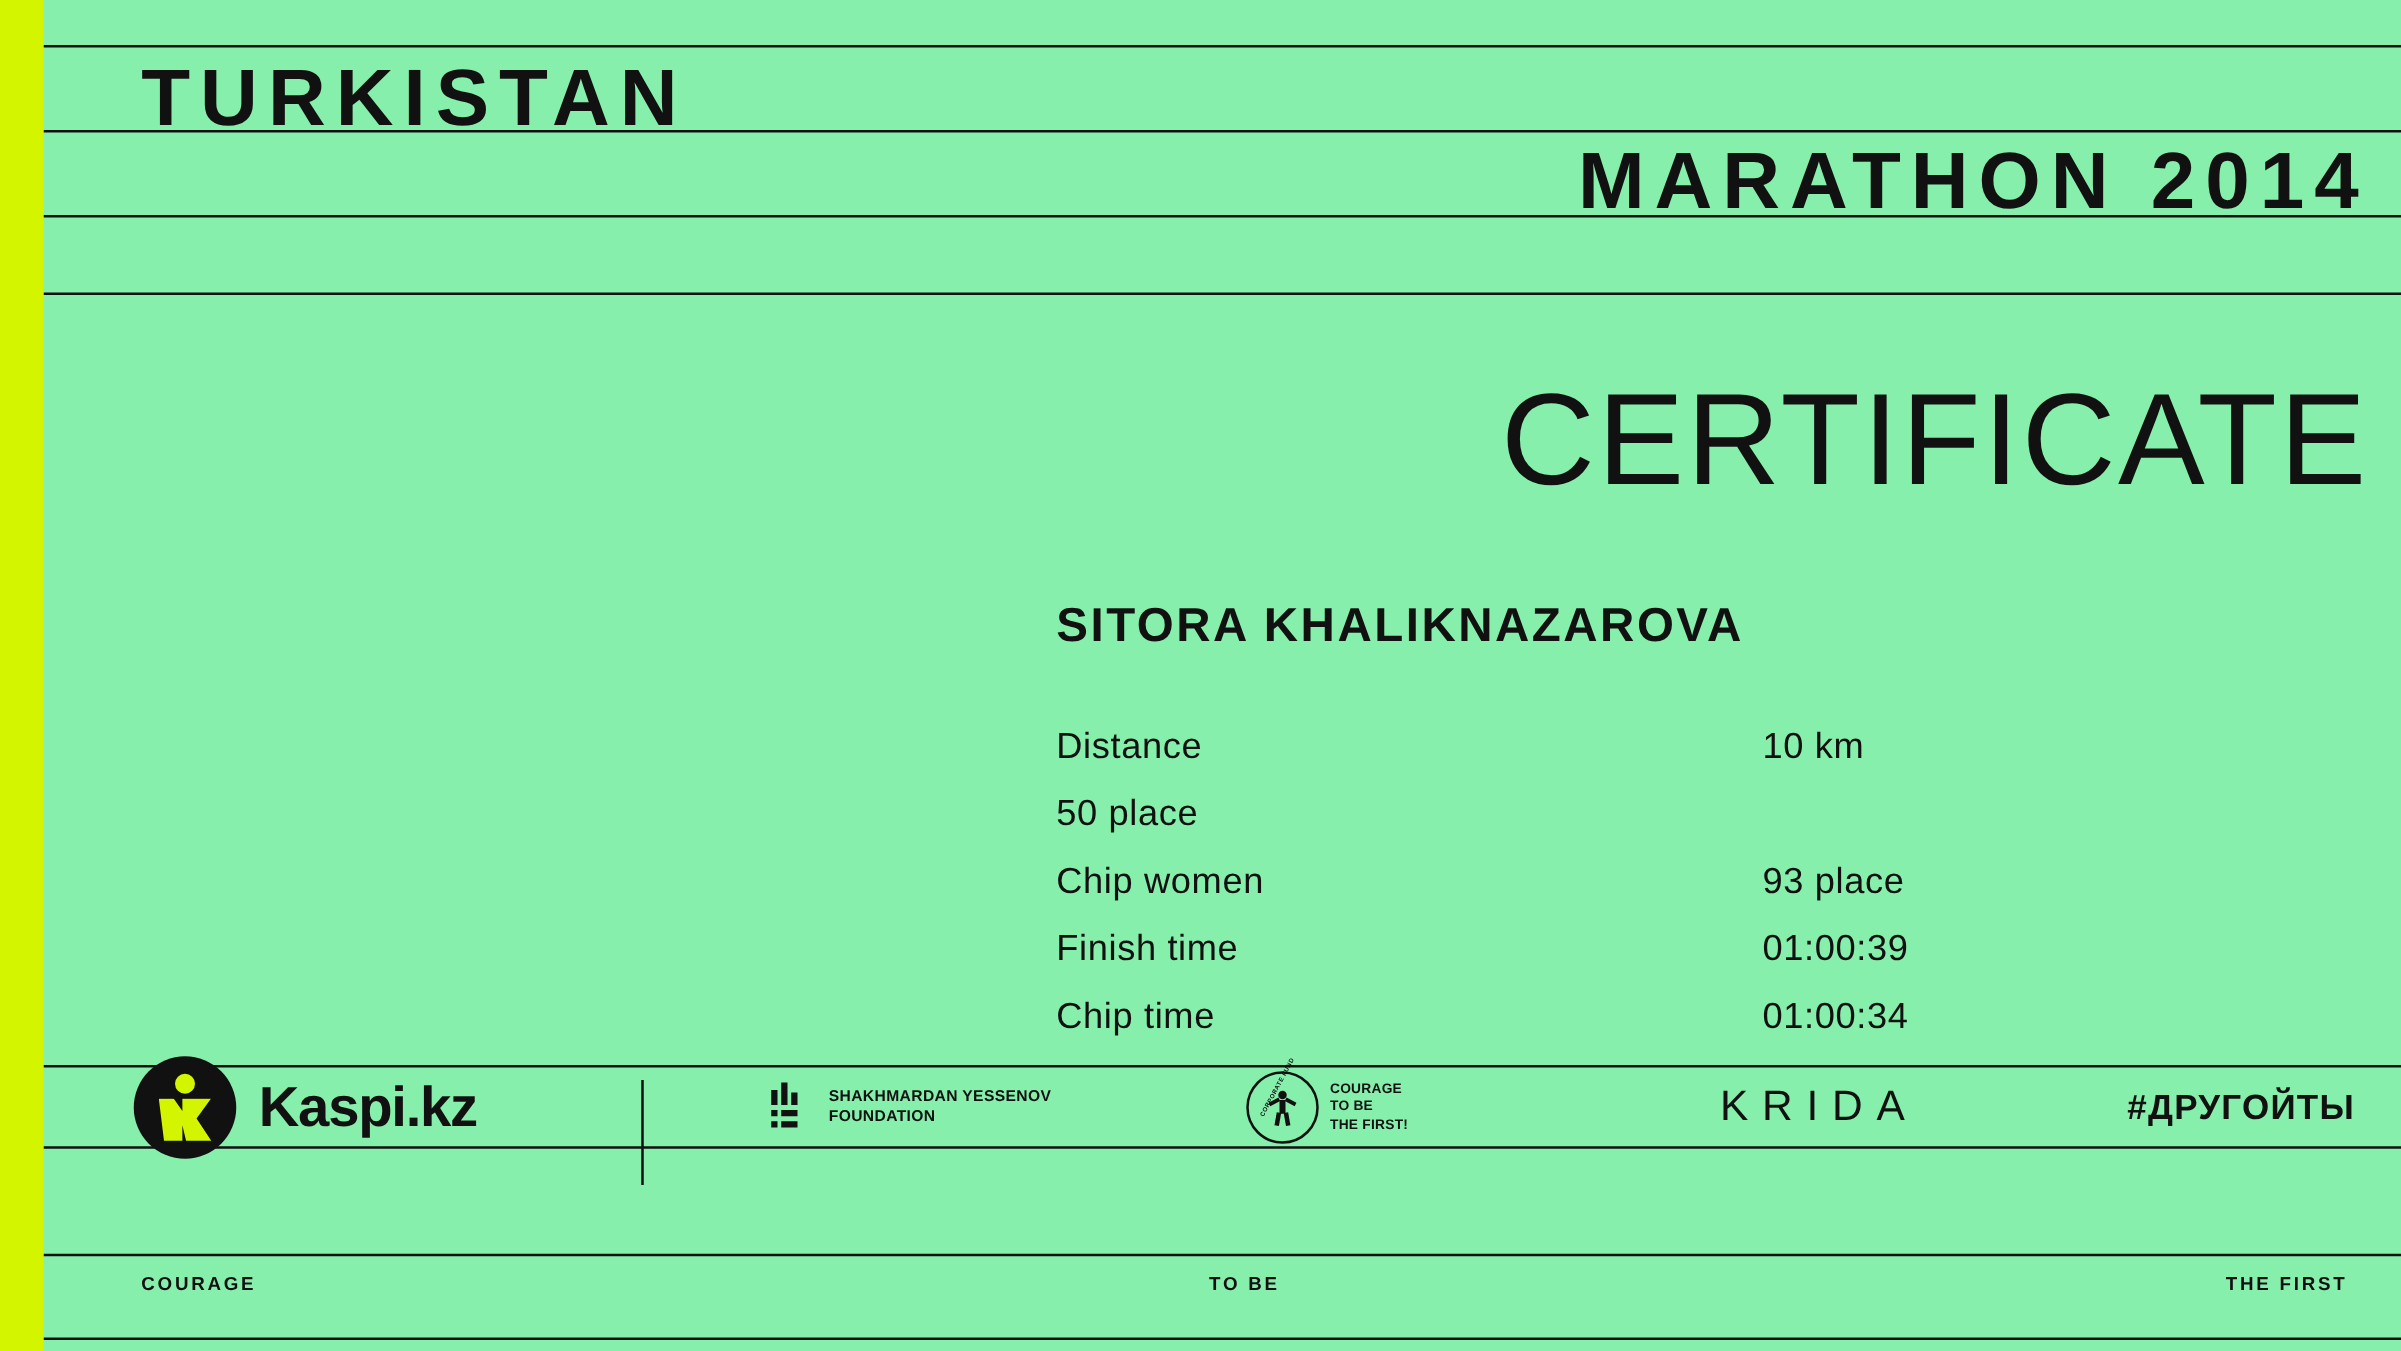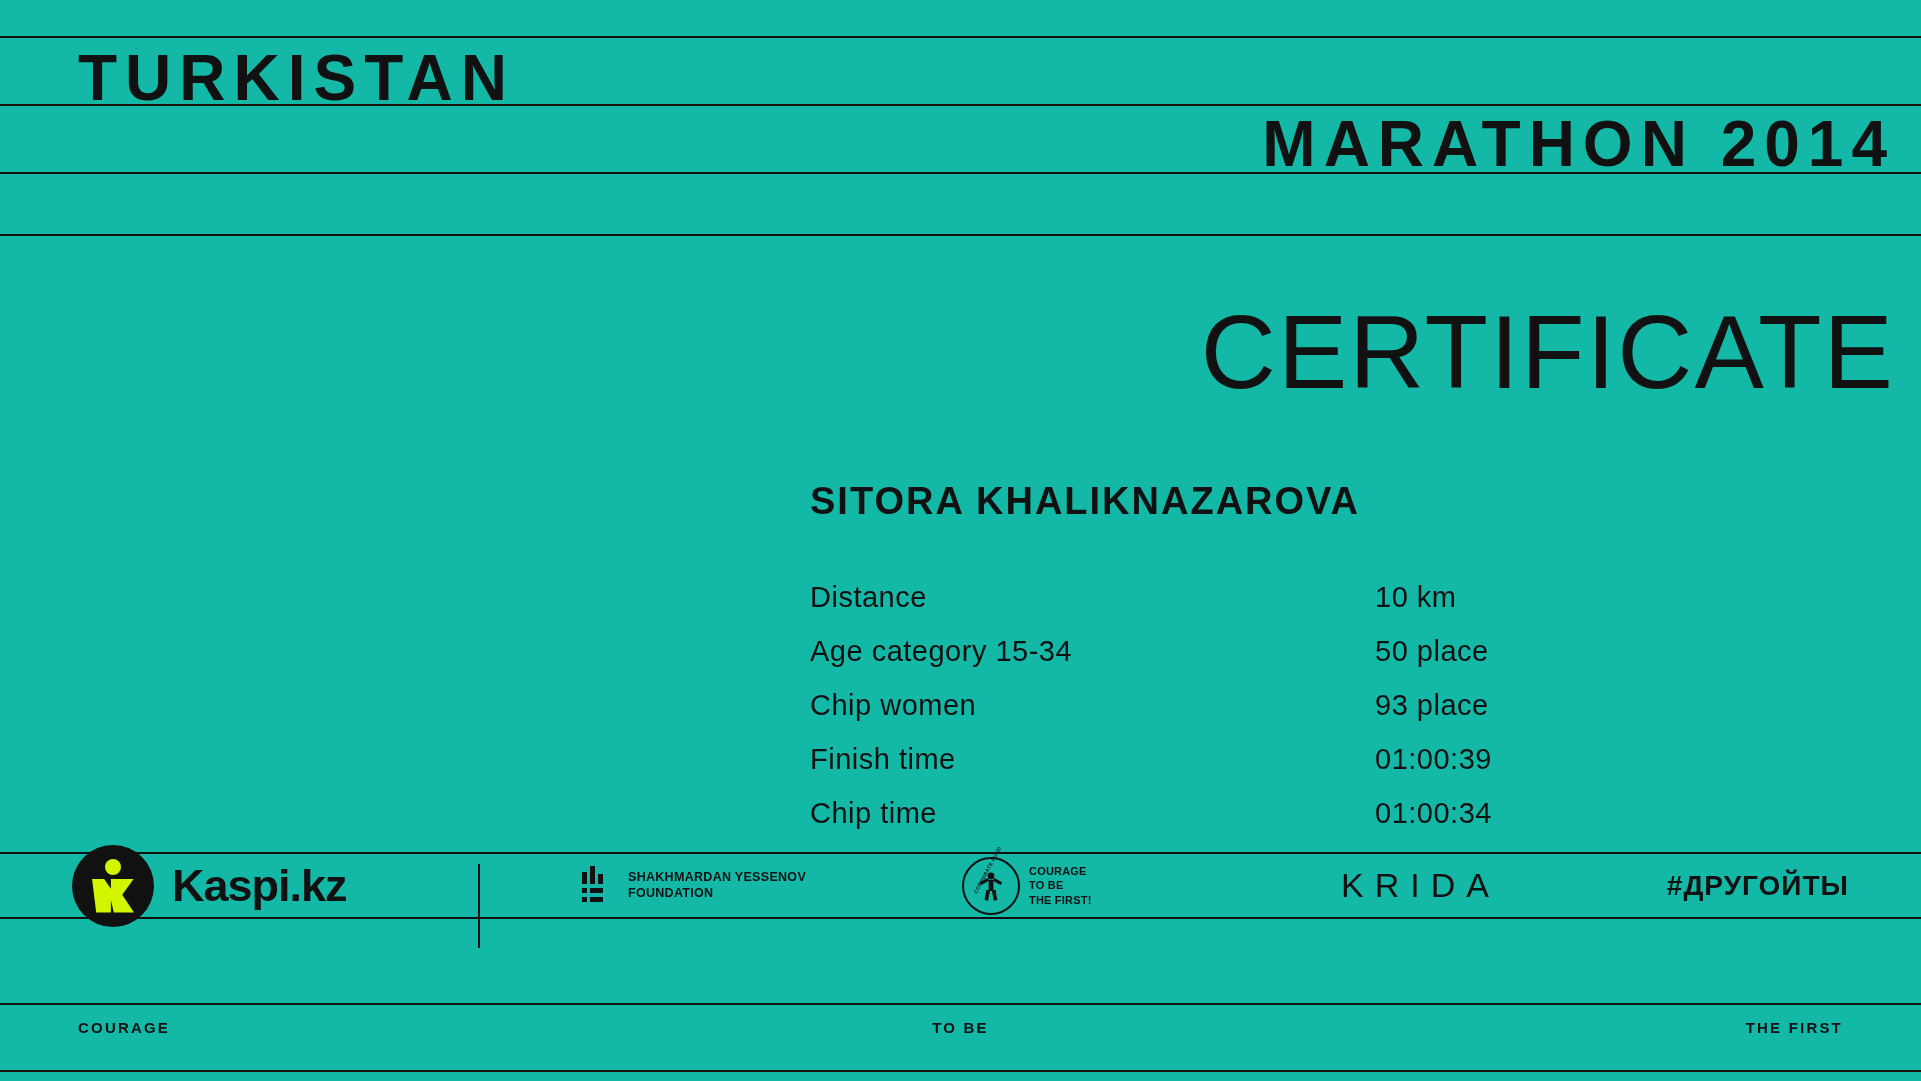--- a/index.html
+++ b/index.html
@@ -11,21 +11,22 @@
     width: 1921px;
     height: 1081px;
     overflow: hidden;
     font-family: "Liberation Sans", sans-serif;
     color: #111;
     position: relative;
   }
   .cert {
     position: absolute;
     inset: 0;
-    background: #14b8a6;
+    background: #86efac;
+    margin-left: 35px;
   }
 
   
   .rule {
     position: absolute;
     left: 0;
     width: 1921px;
     height: 2px;
     background: #111;
   }
@@ -265,21 +266,20 @@
   <div class="cert-title">CERTIFICATE</div>
 
   <div class="person">SITORA KHALIKNAZAROVA</div>
 
   <div class="results">
     <div class="res-row">
       <div class="res-label">Distance</div>
       <div class="res-value">10 km</div>
     </div>
     <div class="res-row">
-      <div class="res-label">Age category 15-34</div>
       <div class="res-value">50 place</div>
     </div>
     <div class="res-row">
       <div class="res-label">Chip women</div>
       <div class="res-value">93 place</div>
     </div>
     <div class="res-row">
       <div class="res-label">Finish time</div>
       <div class="res-value">01:00:39</div>
     </div>

